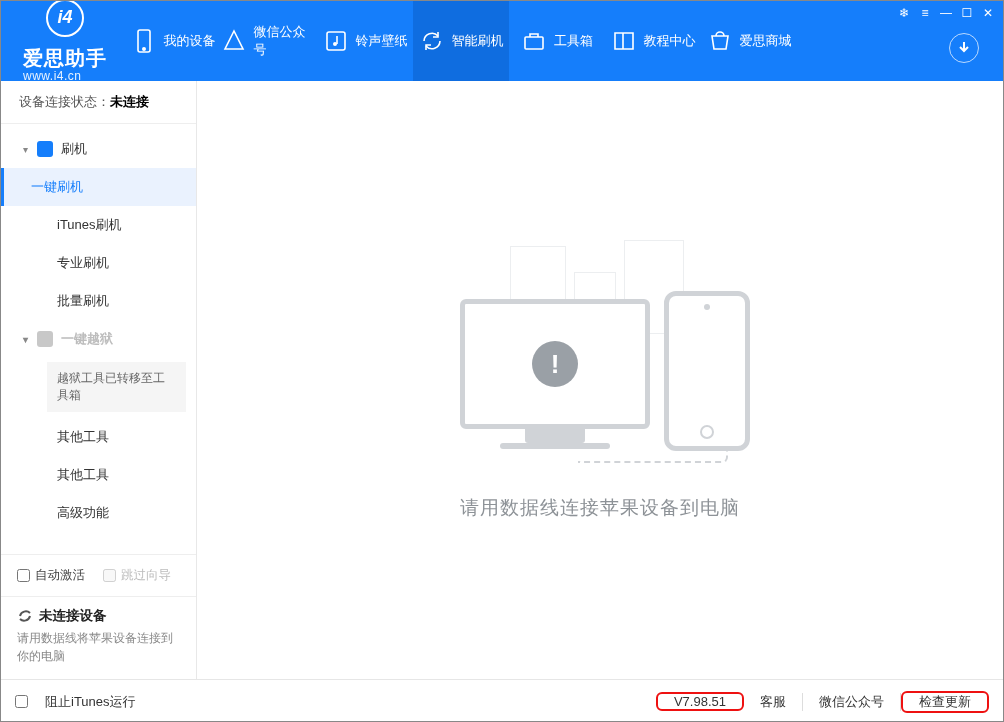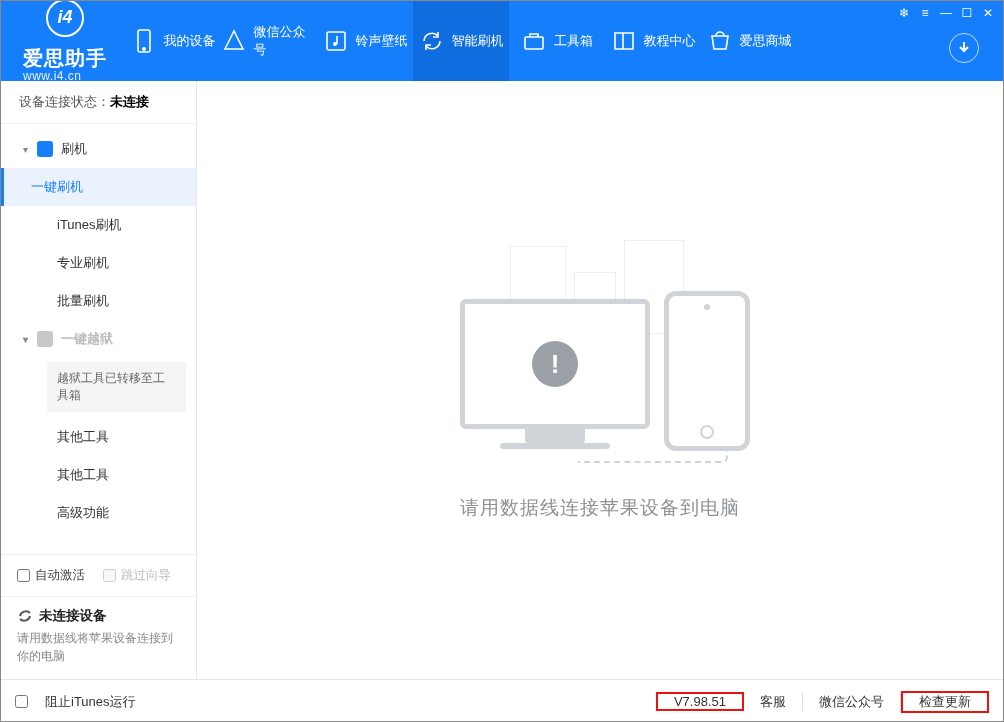--- a/index.html
+++ b/index.html
@@ -60,21 +60,21 @@
 .buildings{position:absolute;left:90px;top:0;width:210px;height:95px;}
 .buildings div{position:absolute;bottom:0;border:1.5px solid #eceef0;background:#fff;}
 .b1{left:0;width:56px;height:88px;} .b2{left:64px;width:42px;height:62px;} .b3{left:114px;width:60px;height:94px;}
 .cable{position:absolute;left:158px;bottom:6px;width:150px;height:40px;border-bottom:2px dashed #d0d3d7;border-right:2px dashed #d0d3d7;border-radius:0 0 6px 0;}
 .placeholder .msg{font-size:19px;color:#8d9297;letter-spacing:1px;}
 
 
 .bottom { height:44px; border-top:1px solid #e6e6e6; display:flex; align-items:center; padding:0 14px; font-size:13px; color:#333;}
 .bottom .l{display:flex;align-items:center;gap:17px;}
 .bottom .r{margin-left:auto;display:flex;align-items:center;gap:0;}
-.bottom .r .seg{padding:0 16px;cursor:pointer;}
+.bottom .r .seg{padding:0 16px;cursor:pointer;border-radius:6px;}
 .bottom .r .sep{width:1px;height:18px;background:#ddd;}
 .redbox{border:2px solid #e11;padding:4px 12px;}
 </style>
 </head>
 <body>
 
 <div class="topbar">
   <div class="logo-block">
     <div class="logo-circle">i4</div>
     <div class="logo-text">

